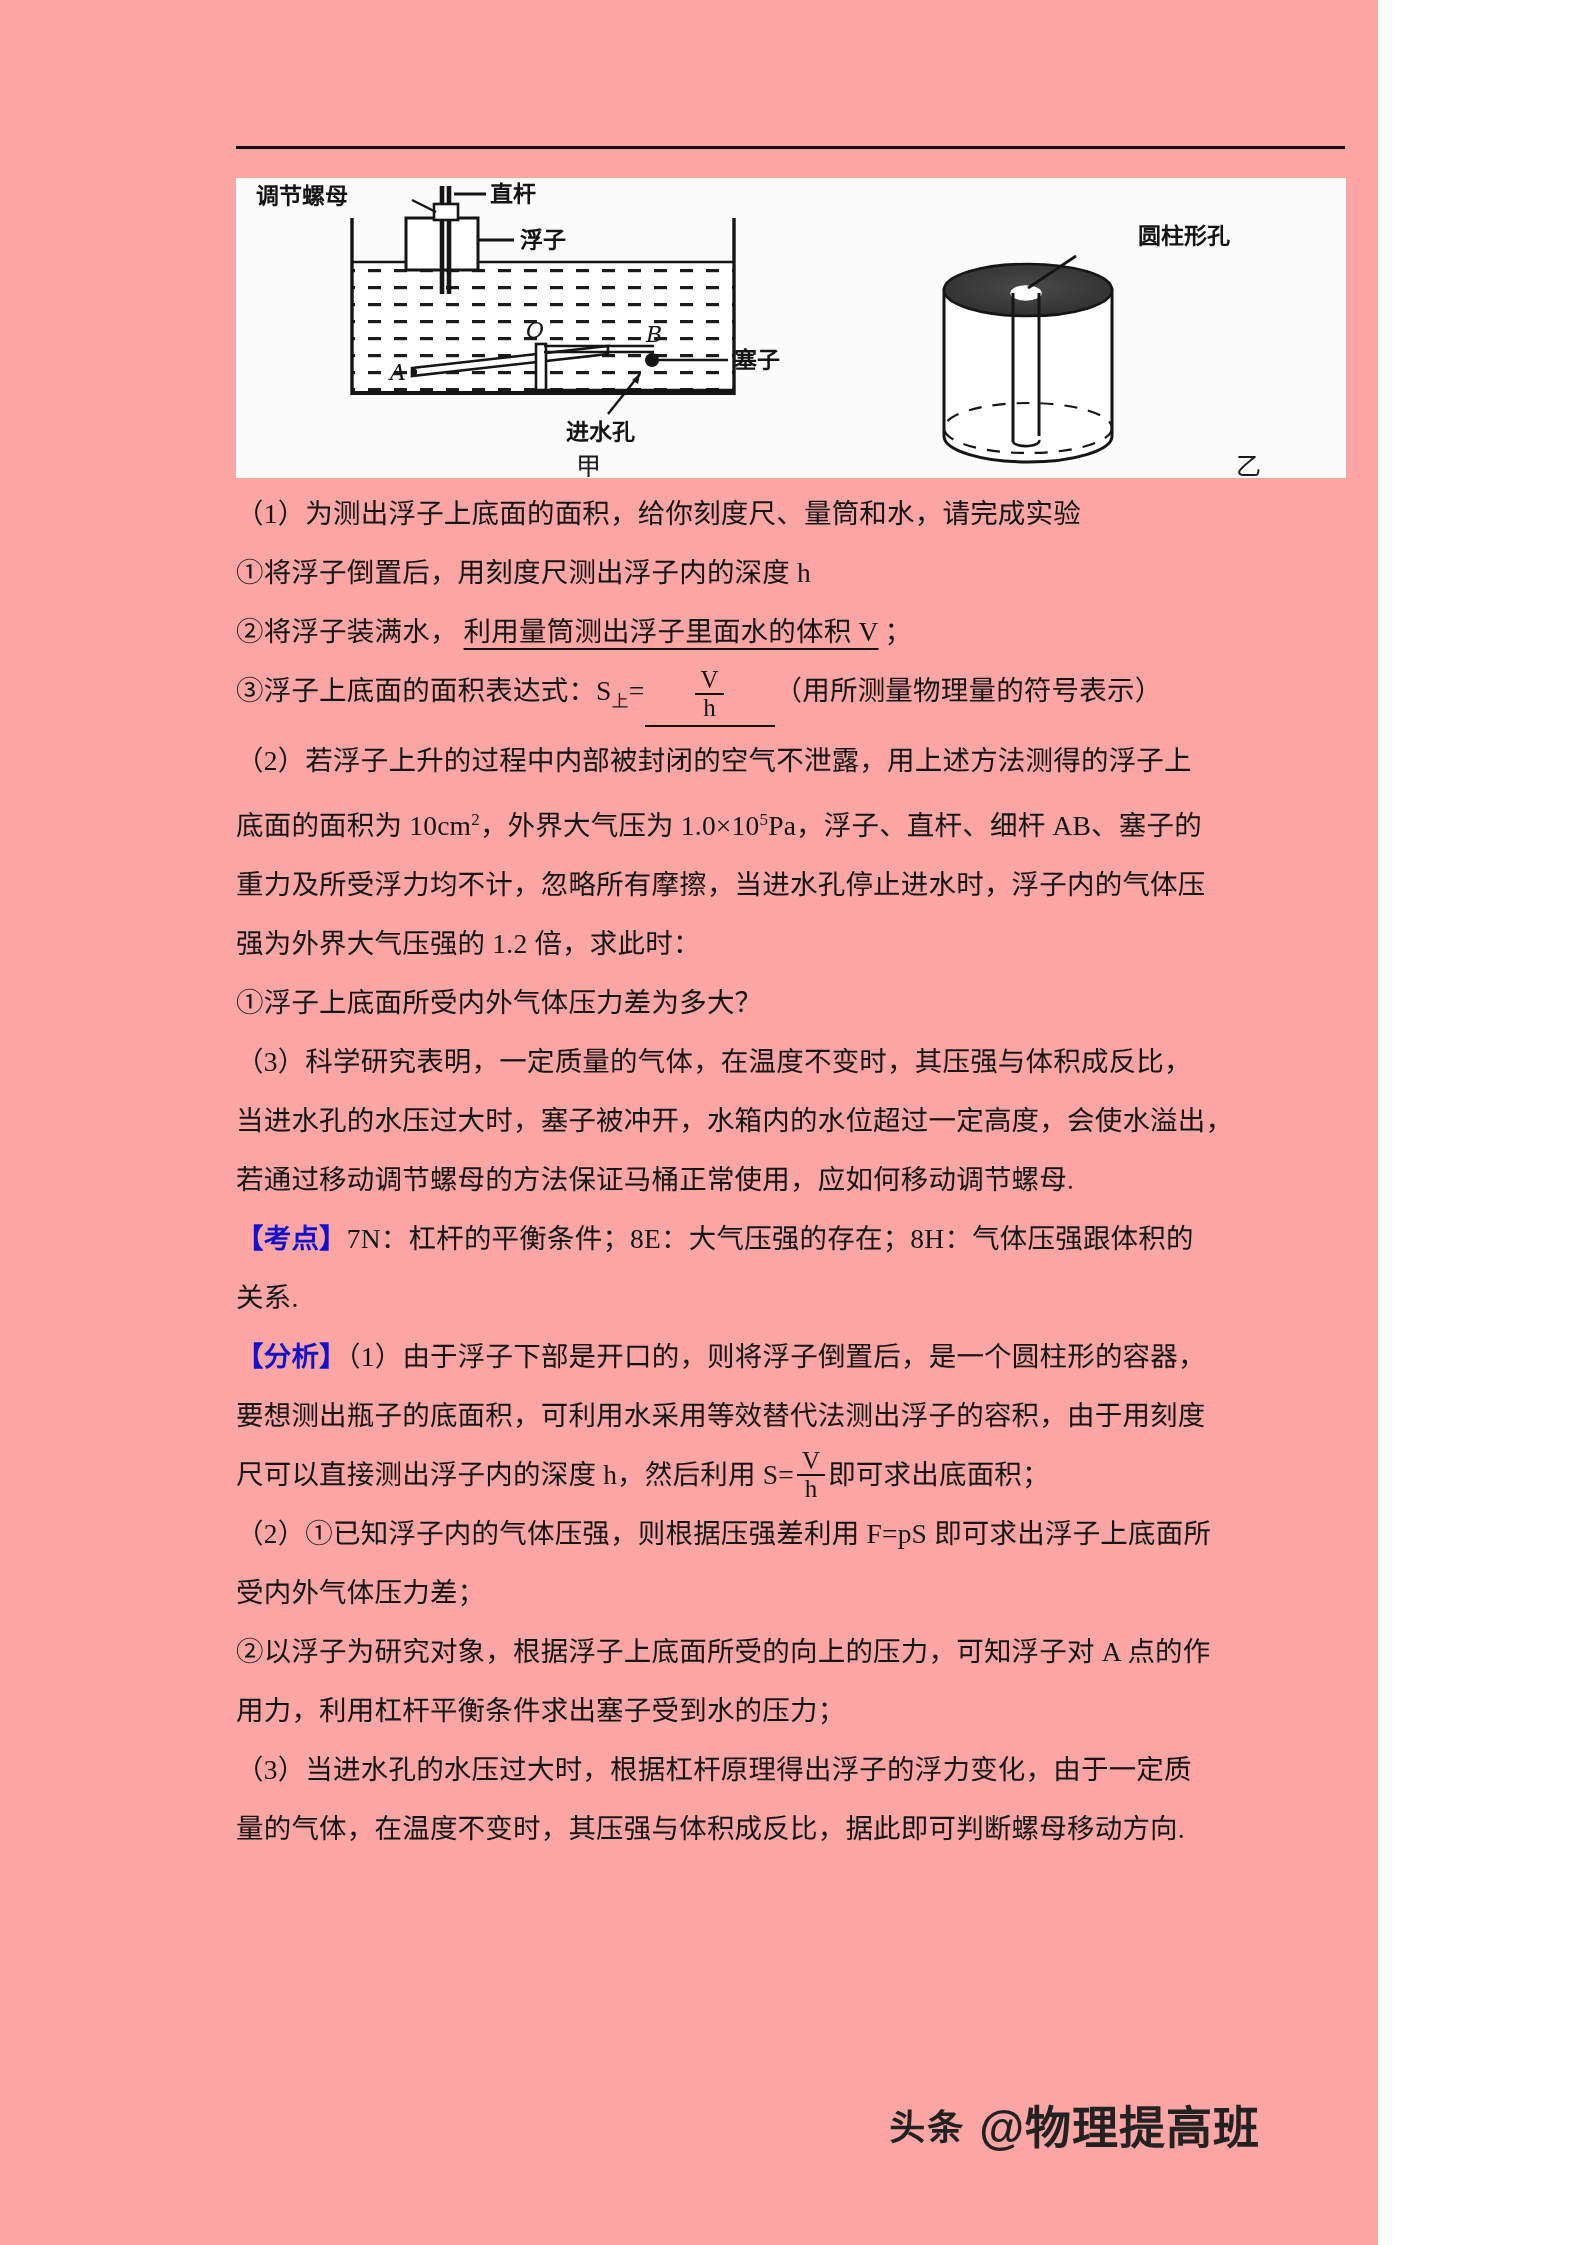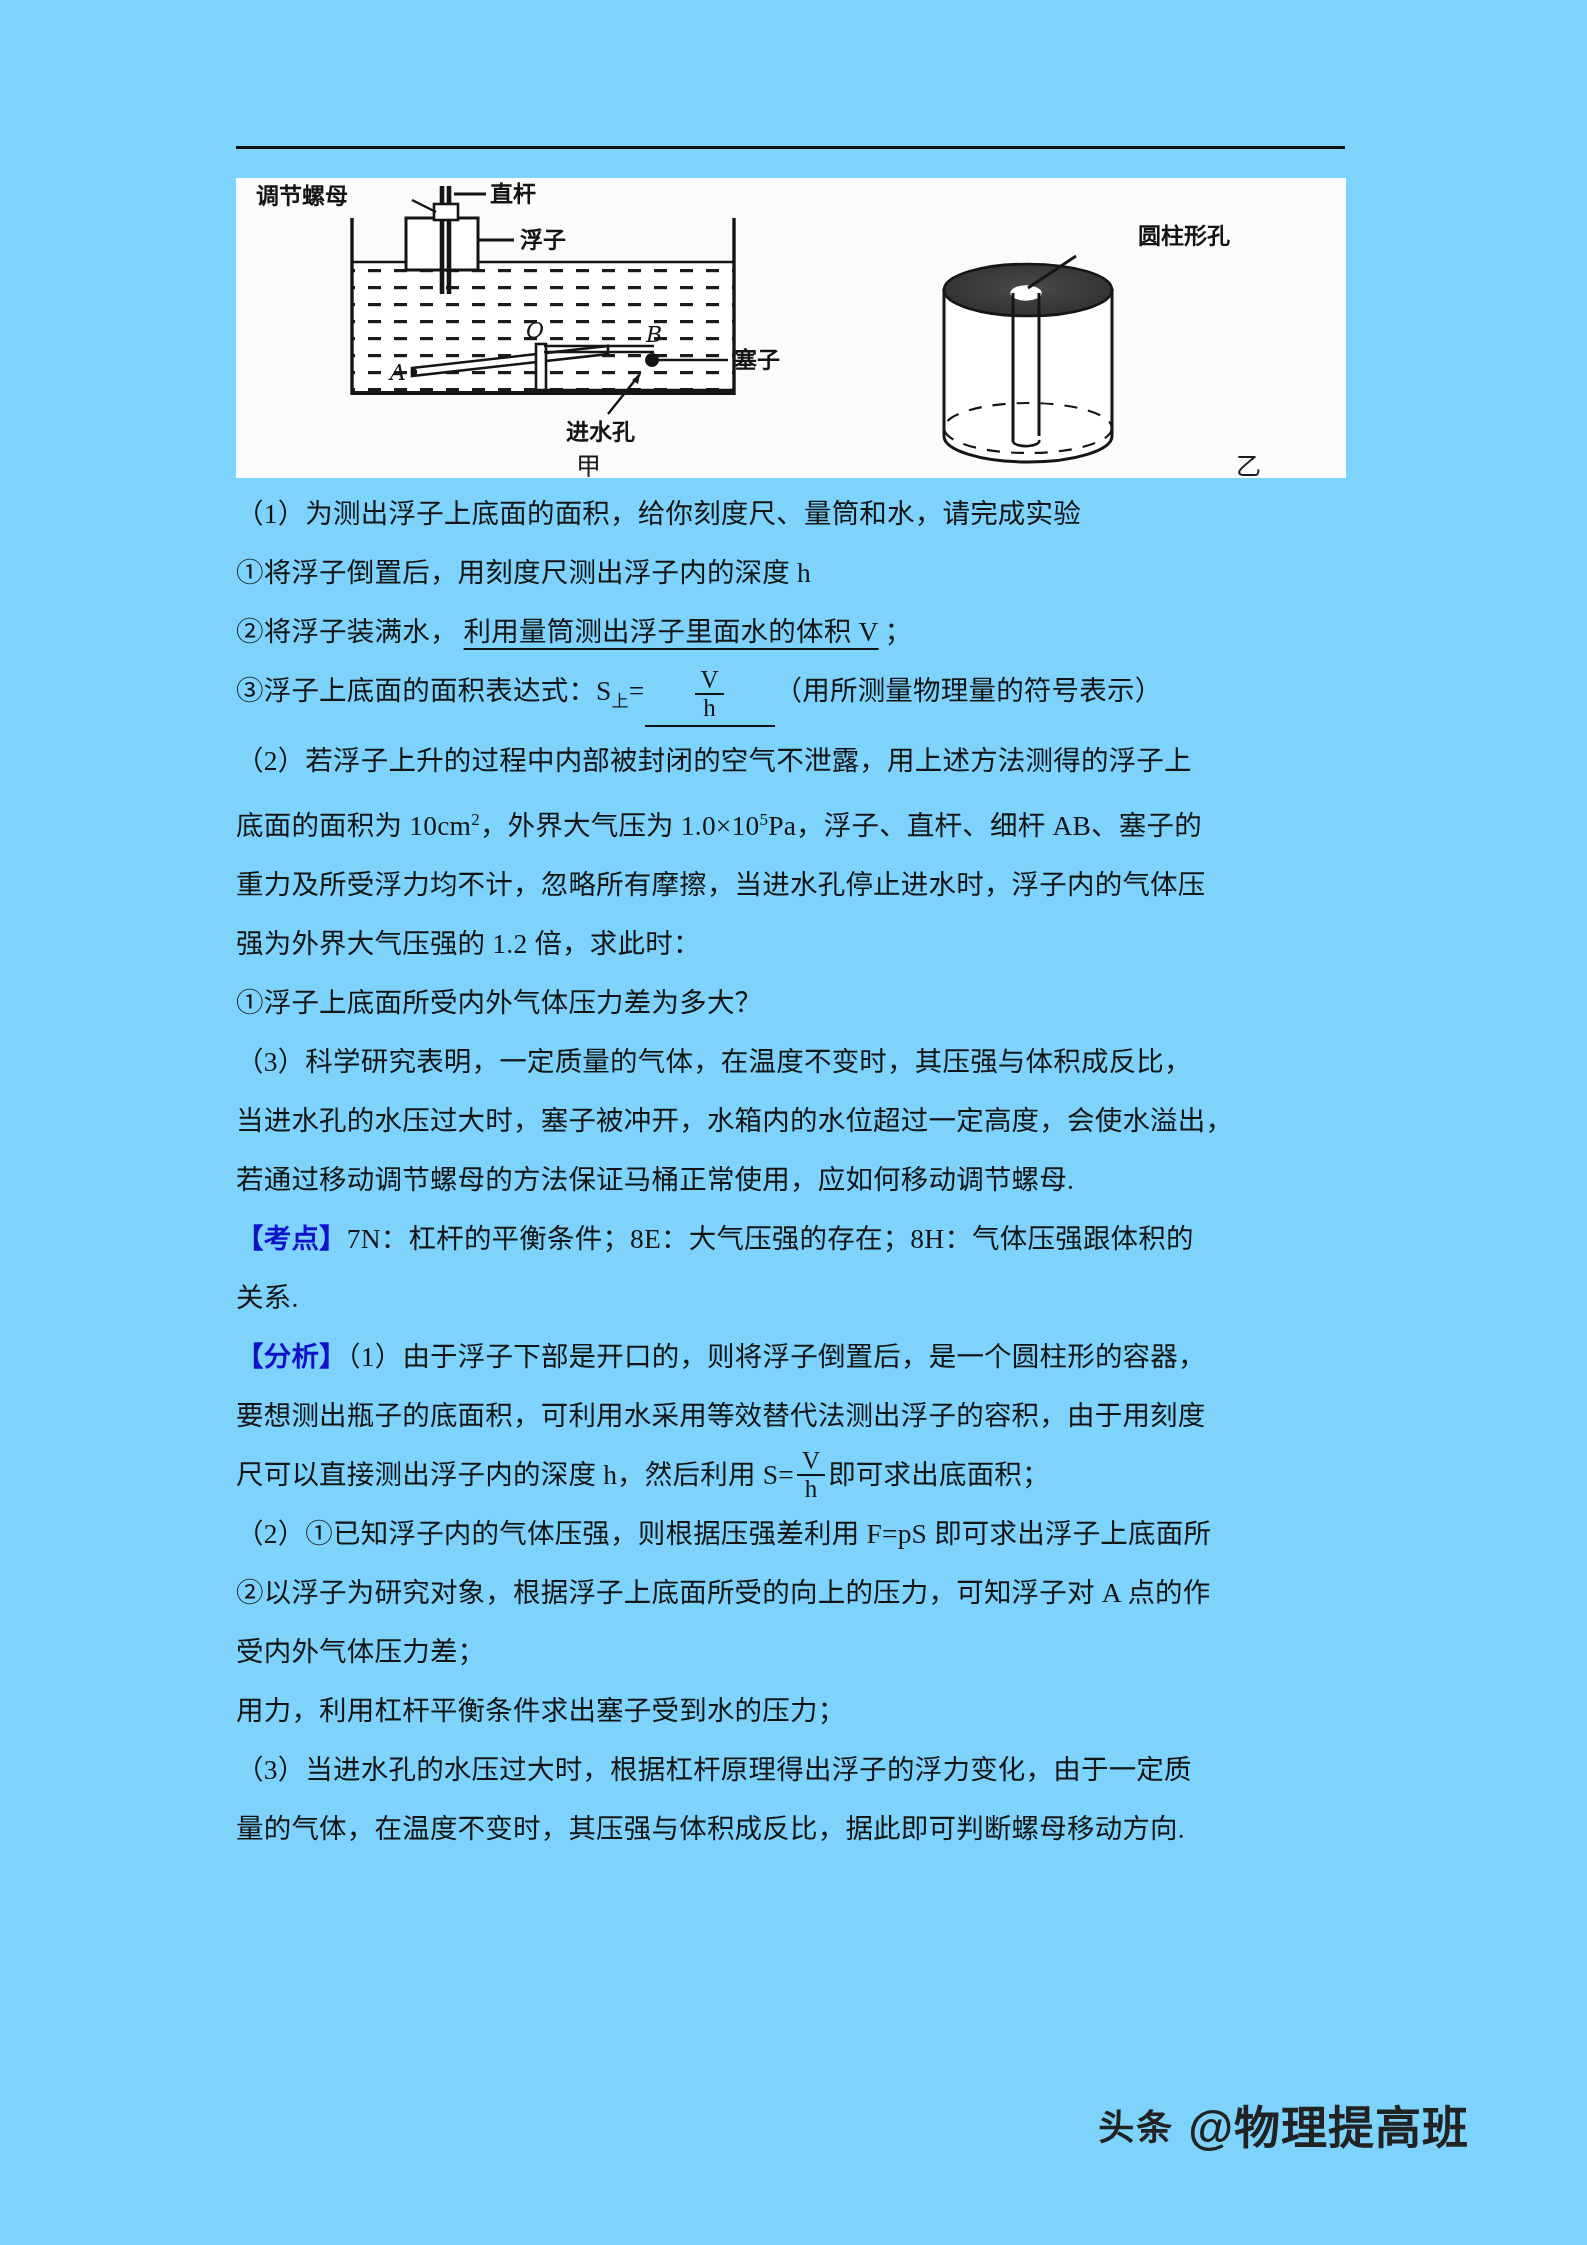--- a/index.html
+++ b/index.html
@@ -7,23 +7,23 @@
     margin: 0;
     padding: 0;
     background: #ffffff;
   }
   body {
     font-family: "Liberation Serif", "DejaVu Serif", serif;
     color: #000000;
   }
   .page {
     position: relative;
-    width: 1587px;
+    width: 1378px;
     height: 2245px;
-    background: #7dd3fc;
+    background: #fca5a5;
     overflow: hidden;
     box-sizing: border-box;
   }
 
   
   .top-rule {
     position: absolute;
     left: 236px;
     top: 146px;
     width: 1109px;
@@ -269,22 +269,22 @@
     <p class="line">
       <span class="tag">【分析】</span><span>（1）由于浮子下部是开口的，则将浮子倒置后，是一个圆柱形的容器，</span>
     </p>
     <p class="line">要想测出瓶子的底面积，可利用水采用等效替代法测出浮子的容积，由于用刻度</p>
 
     <p class="line">
       <span>尺可以直接测出浮子内的深度 h，然后利用 S=</span><span class="frac"><span class="num">V</span><span class="den">h</span></span><span>即可求出底面积；</span>
     </p>
 
     <p class="line">（2）①已知浮子内的气体压强，则根据压强差利用 F=pS 即可求出浮子上底面所</p>
+    <p class="line">受内外气体压力差；</p>
     <p class="line">②以浮子为研究对象，根据浮子上底面所受的向上的压力，可知浮子对 A 点的作</p>
-    <p class="line">受内外气体压力差；</p>
     <p class="line">用力，利用杠杆平衡条件求出塞子受到水的压力；</p>
     <p class="line">（3）当进水孔的水压过大时，根据杠杆原理得出浮子的浮力变化，由于一定质</p>
     <p class="line">量的气体，在温度不变时，其压强与体积成反比，据此即可判断螺母移动方向.</p>
   </div>
 
   <div class="watermark">
     <span class="wm-logo">头条</span>
     <span class="wm-name">@物理提高班</span>
   </div>
 

